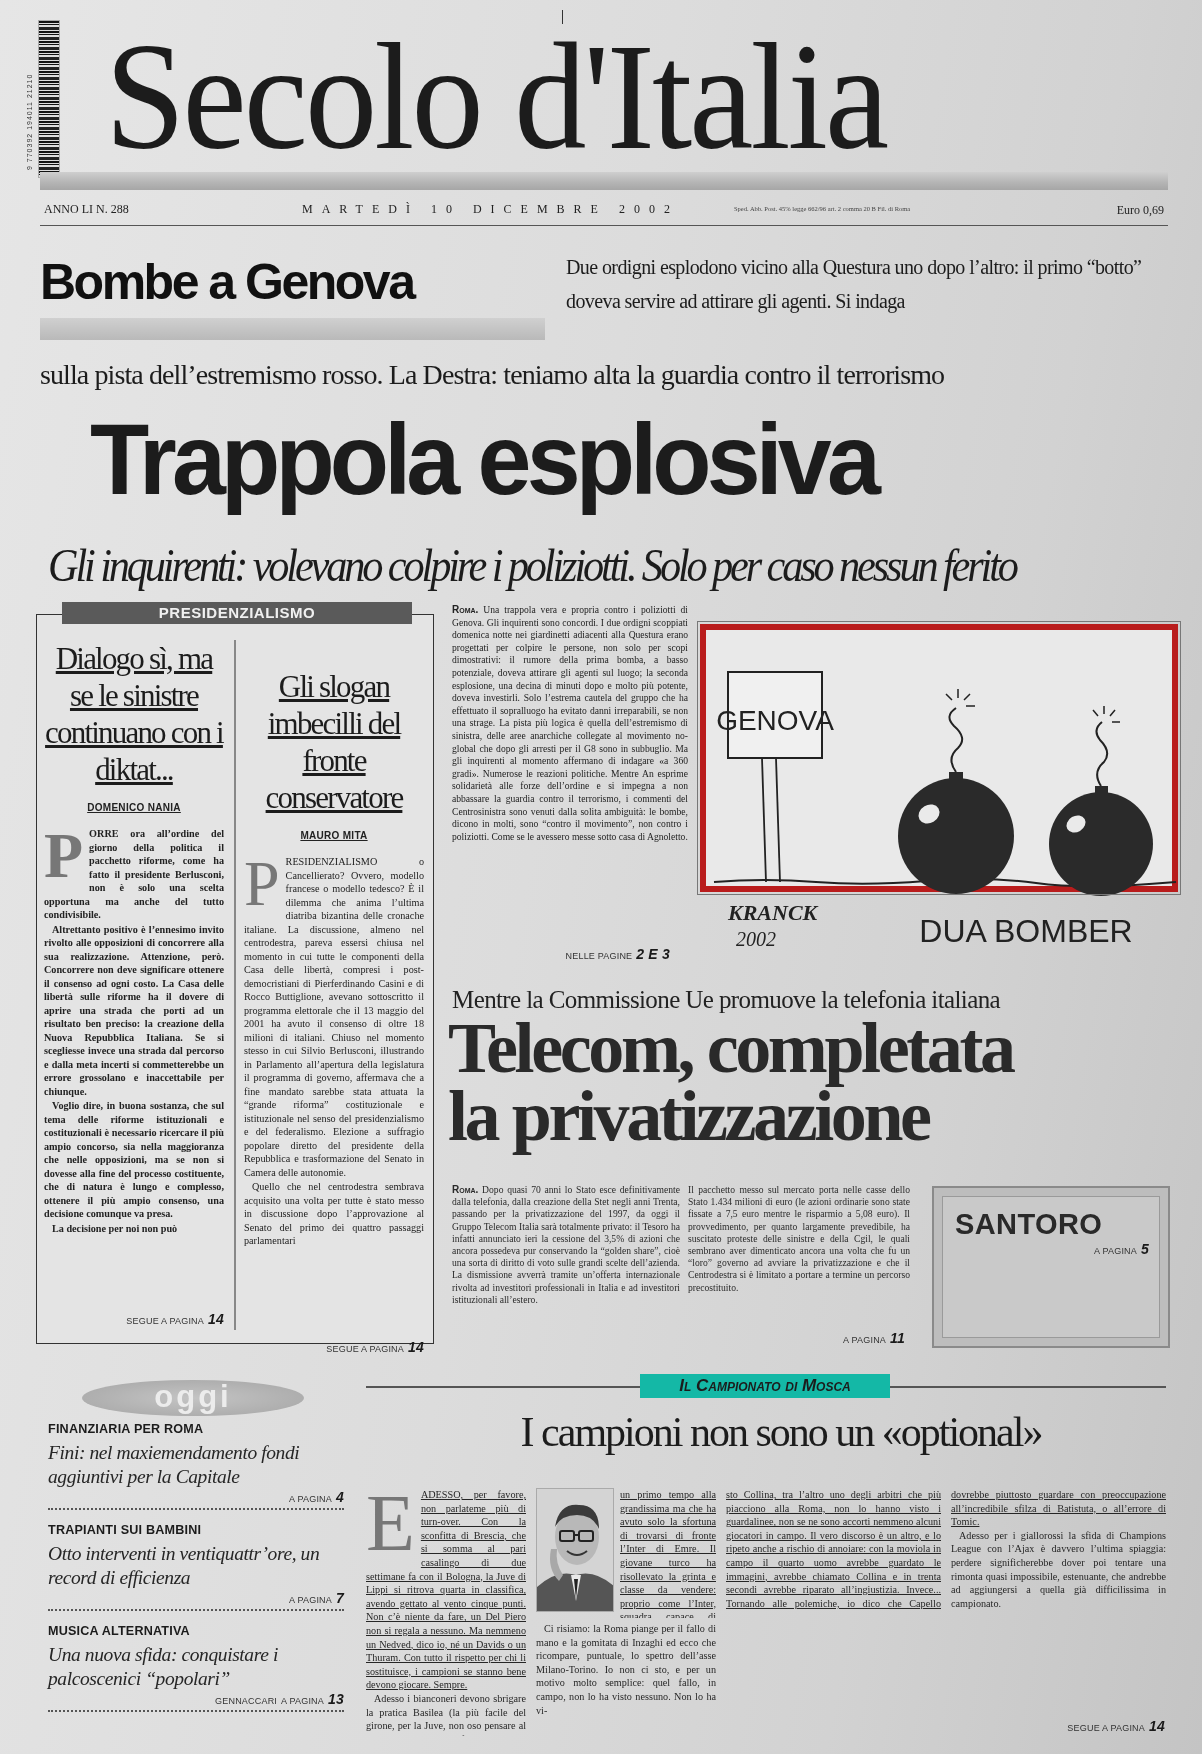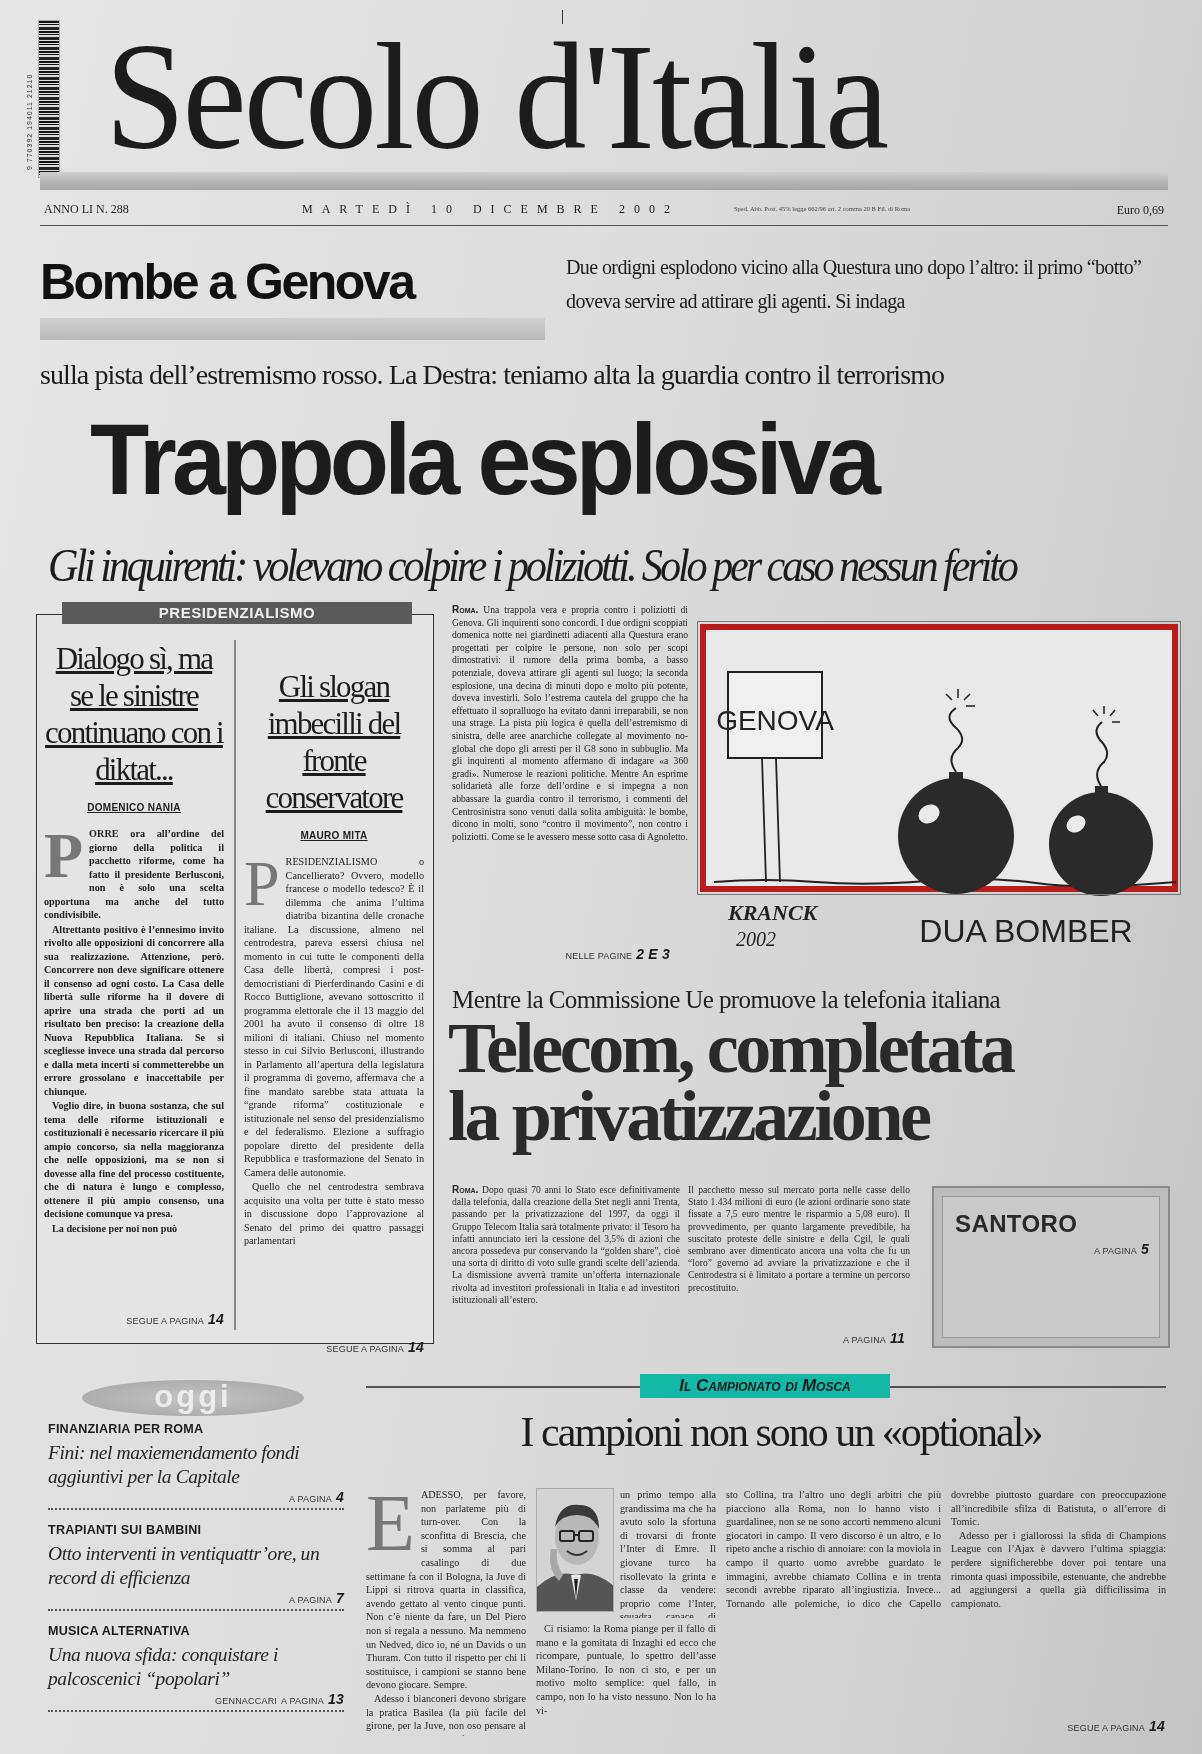--- a/index.html
+++ b/index.html
@@ -145,21 +145,21 @@
     .tel-body .lead { font-family: "Liberation Sans", sans-serif; font-weight: bold; font-variant: small-caps; font-size: 10px; }
     .tel-follow { left: 740px; top: 1330px; width: 165px; }
 
     
     .santoro {
       left: 932px; top: 1186px; width: 238px; height: 162px;
       background: #bdbdbd; border: 2px solid #8a8a8a; padding: 8px;
     }
     .santoro-inner { width: 100%; height: 100%; background: #c9c9c9; border: 1px solid #9a9a9a; padding: 12px 10px 0 12px; }
     .santoro-title {
-      font-family: "Liberation Sans", sans-serif; font-weight: bold; font-size: 24px; line-height: 30px;
+      font-family: "Liberation Sans", sans-serif; font-weight: bold; font-size: 29px; line-height: 30px;
       letter-spacing: 0.4px; color: #2a2a2a;
     }
     .santoro-text {
       font-family: "Liberation Sans", sans-serif; font-weight: bold; font-style: italic;
       font-size: 12.6px; line-height: 16px; color: #1c1c1c; margin-top: 4px;
     }
     .santoro .follow { margin-top: 2px; }
 
     
     .oggi-pill {
@@ -187,21 +187,21 @@
       font-family: "Liberation Sans", sans-serif; font-weight: bold; font-style: italic;
       font-variant: small-caps; font-size: 17px; line-height: 24px; text-align: center; color: #1c1c1c;
     }
     .camp-title {
       left: 360px; top: 1408px; width: 842px; text-align: center;
       font-family: "Liberation Serif", serif; font-size: 42px; line-height: 48px;
       letter-spacing: -2px; color: #1c1c1c;
     }
     .camp-col { top: 1488px; font-size: 10.2px; line-height: 13.6px; text-align: justify; color: #262626; overflow: hidden; }
     .camp-col p { text-indent: 8px; }
-    .camp-col p.first { text-indent: 0; }
+    .camp-col p.first { text-indent: 0; text-decoration: underline; }
     .photo {
       left: 536px; top: 1488px; width: 78px; height: 124px;
       background: linear-gradient(180deg, #d8d8d8 0%, #c8c8c8 100%);
       border: 1px solid #aaa; overflow: hidden;
     }
     .camp-follow { left: 990px; top: 1718px; width: 175px; }
   </style>
 </head>
 <body>
 

